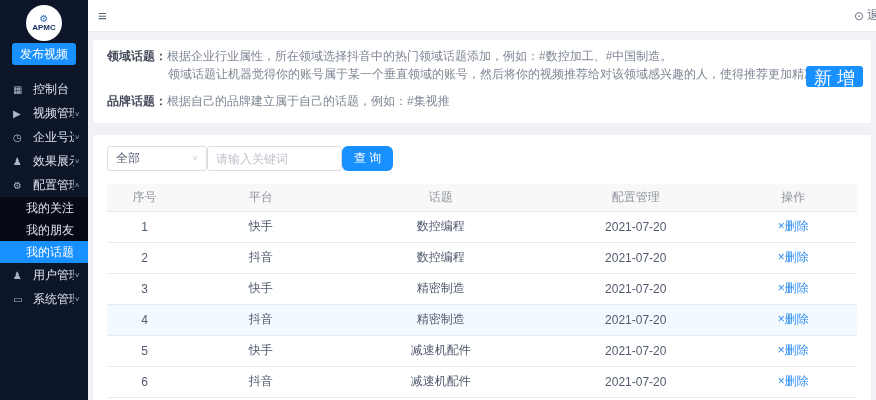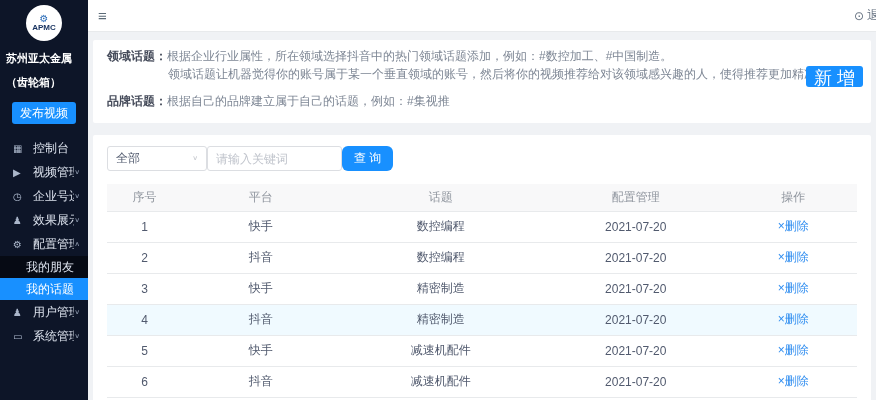--- a/index.html
+++ b/index.html
@@ -60,21 +60,20 @@
 </head>
 <body>
 
 <aside class="sidebar">
   <div class="logo-wrap">
     <div class="logo">
       <span class="gear-glyph">⚙</span>
       <span>APMC</span>
     </div>
   </div>
-  <div class="side-title">苏州亚太金属（齿轮箱）</div>
   <button class="publish-btn">发布视频</button>
 
   <nav class="menu">
     <div class="menu-item">
       <span class="mi-icon">▦</span>
       <span class="mi-label">控制台</span>
     </div>
     <div class="menu-item">
       <span class="mi-icon">▶</span>
       <span class="mi-label">视频管理</span>
@@ -90,20 +89,23 @@
       <span class="mi-label">效果展示</span>
       <span class="mi-arrow">∨</span>
     </div>
     <div class="menu-item">
       <span class="mi-icon">⚙</span>
       <span class="mi-label">配置管理</span>
       <span class="mi-arrow">∧</span>
     </div>
 
     <div class="submenu">
+      <div class="menu-item">
+        <span class="mi-label">我的关注</span>
+      </div>
       <div class="menu-item">
         <span class="mi-label">我的朋友</span>
       </div>
       <div class="menu-item active">
         <span class="mi-label">我的话题</span>
       </div>
     </div>
 
     <div class="menu-item">
       <span class="mi-icon">♟</span>

